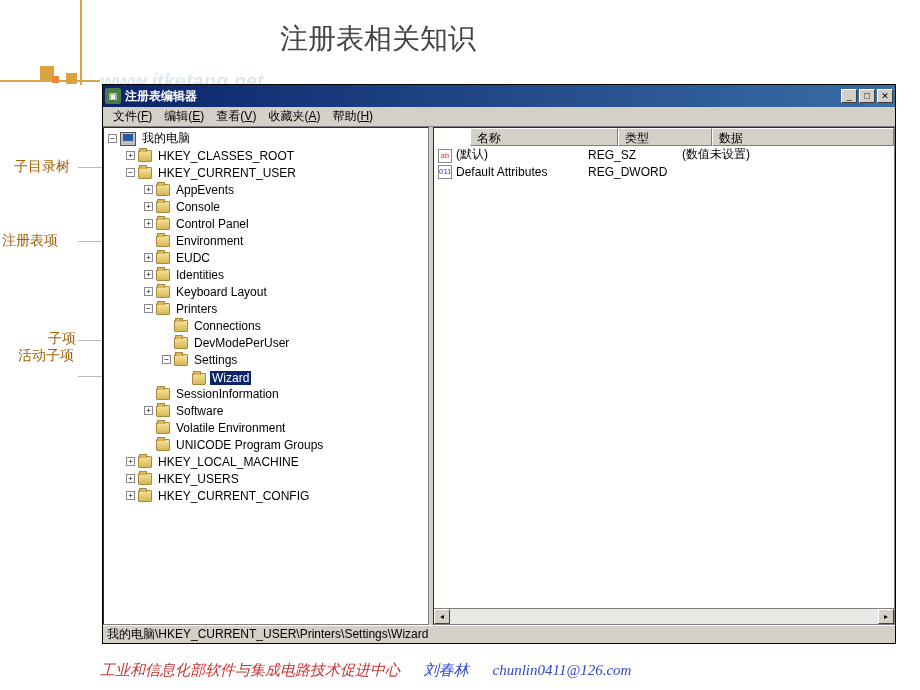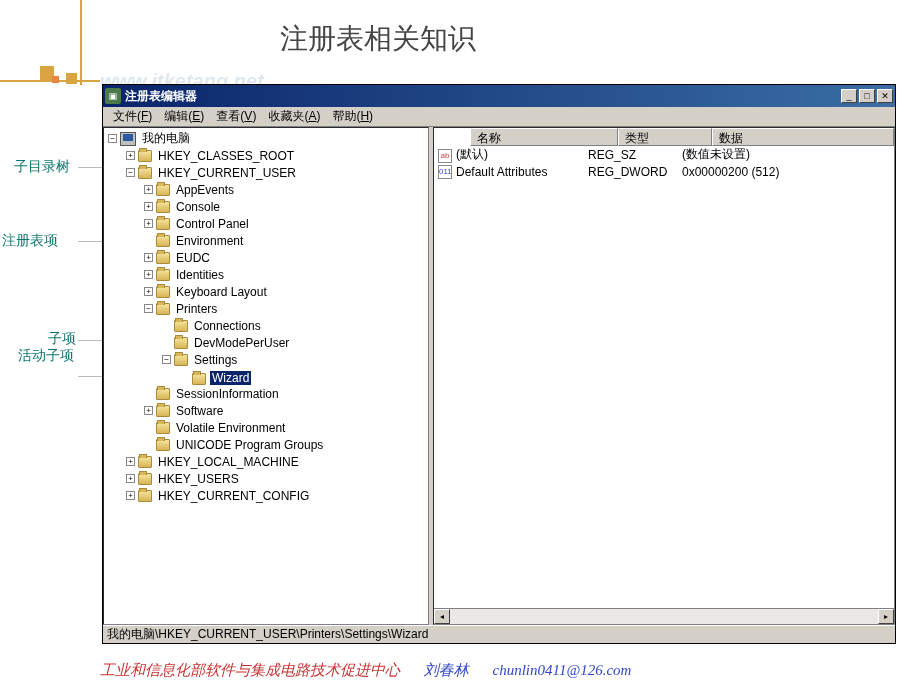--- a/index.html
+++ b/index.html
@@ -7,21 +7,21 @@
     
     .slide-decoration { position: absolute; top: 0; left: 0; width: 85px; height: 85px; }
     .deco-square { position: absolute; width: 14px; height: 14px; background: #d9a441; }
     .deco-line-v { position: absolute; width: 2px; background: #d9a441; }
     .deco-line-h { position: absolute; height: 2px; background: #d9a441; }
     
     .slide-title { position: absolute; top: 20px; left: 280px; font-size: 28px; color: #444; font-weight: normal; }
     
     .watermark { position: absolute; top: 70px; left: 100px; font-size: 20px; font-weight: bold; color: rgba(150,180,200,0.3); font-style: italic; }
     
-    .label { position: absolute; font-size: 14px; color: #0f766e; }
+    .label { position: absolute; font-size: 14px; color: #a16207; }
     .label-tree { top: 158px; left: 14px; }
     .label-keys { top: 232px; left: 2px; }
     .label-subkey { top: 330px; left: 48px; }
     .label-active { top: 347px; left: 18px; }
     .label-name { top: 240px; left: 465px; }
     .label-type { top: 240px; left: 620px; }
     .label-value { top: 240px; left: 735px; }
     .label-items { top: 330px; left: 565px; }
     
     .window { position: absolute; top: 84px; left: 102px; width: 794px; height: 560px; background: #d4d0c8; border: 1px solid #000; box-shadow: -1px -1px 0 #fff inset; }
@@ -271,21 +271,20 @@
             </span>
             <span class="cell-type">REG_SZ</span>
             <span class="cell-data">(数值未设置)</span>
           </div>
           <div class="list-row">
             <span class="cell-name">
               <span class="val-icon val-dw">011</span>
               <span>Default Attributes</span>
             </span>
             <span class="cell-type">REG_DWORD</span>
-            <span class="cell-data">0x00000200 (512)</span>
           </div>
         </div>
       <div class="scrollbar-h">
         <div class="sb-btn">◂</div>
         <div class="sb-track"></div>
         <div class="sb-btn">▸</div>
       </div>
     </div>
   </div>
 

